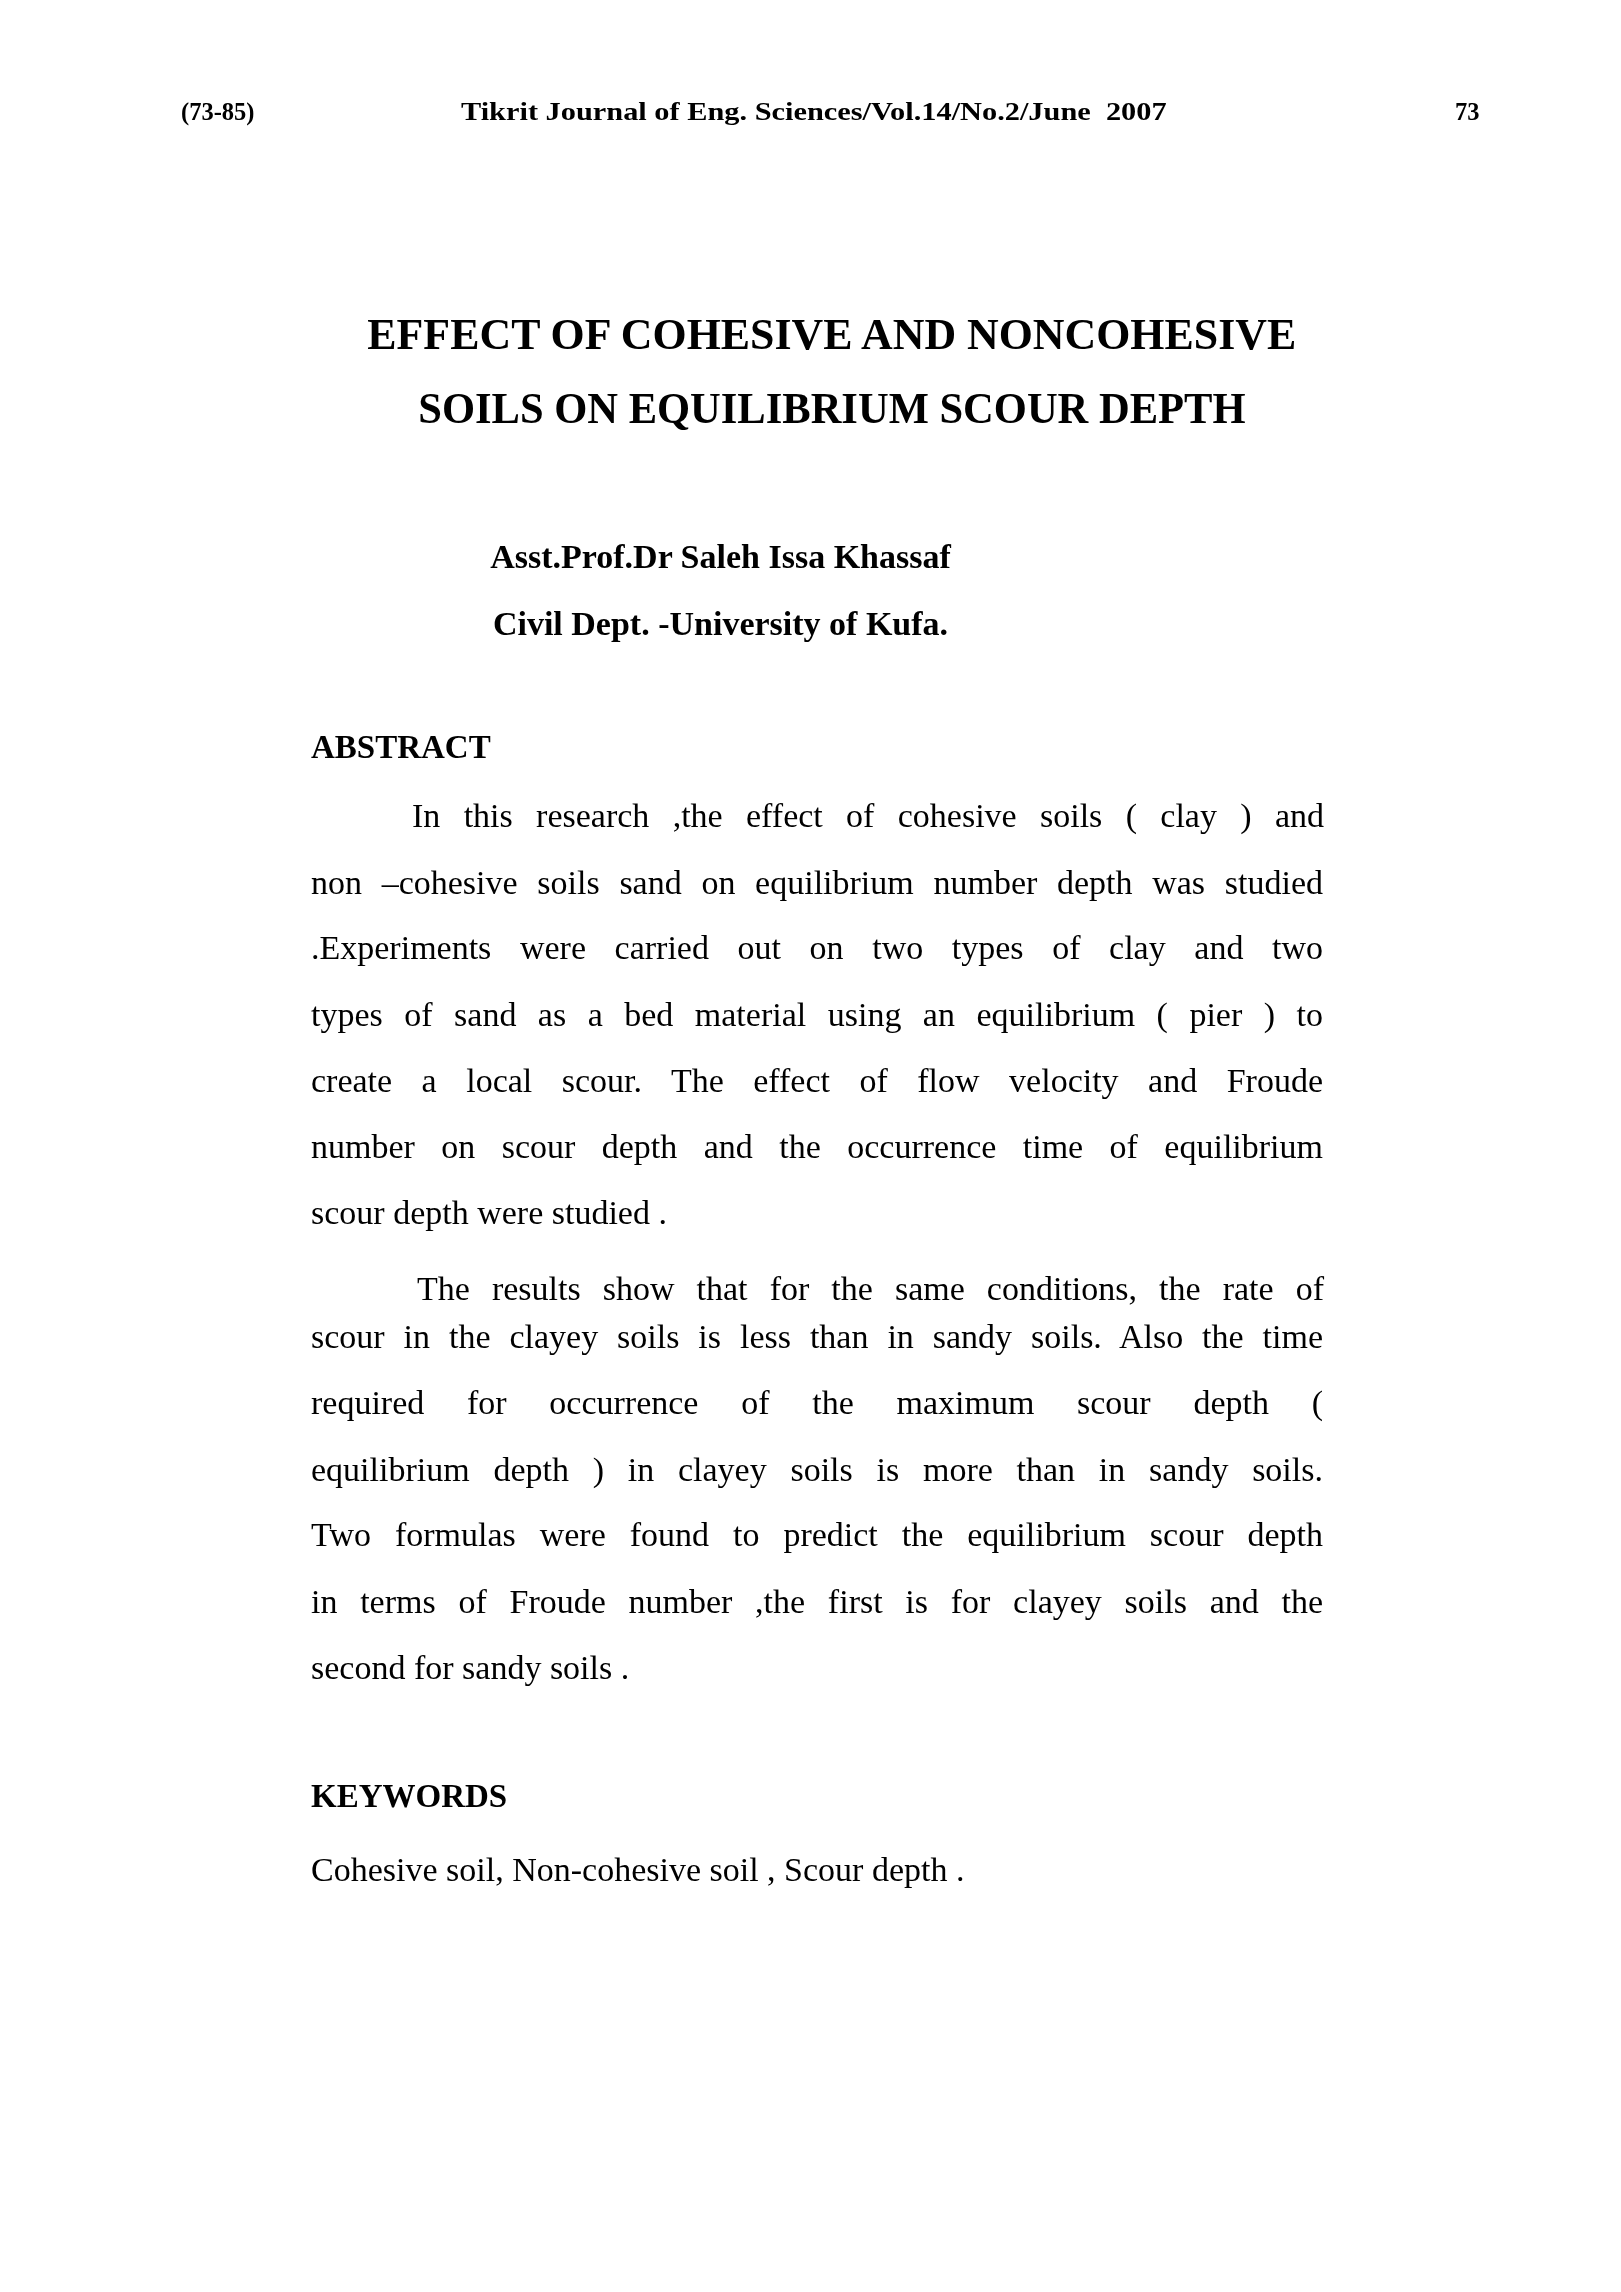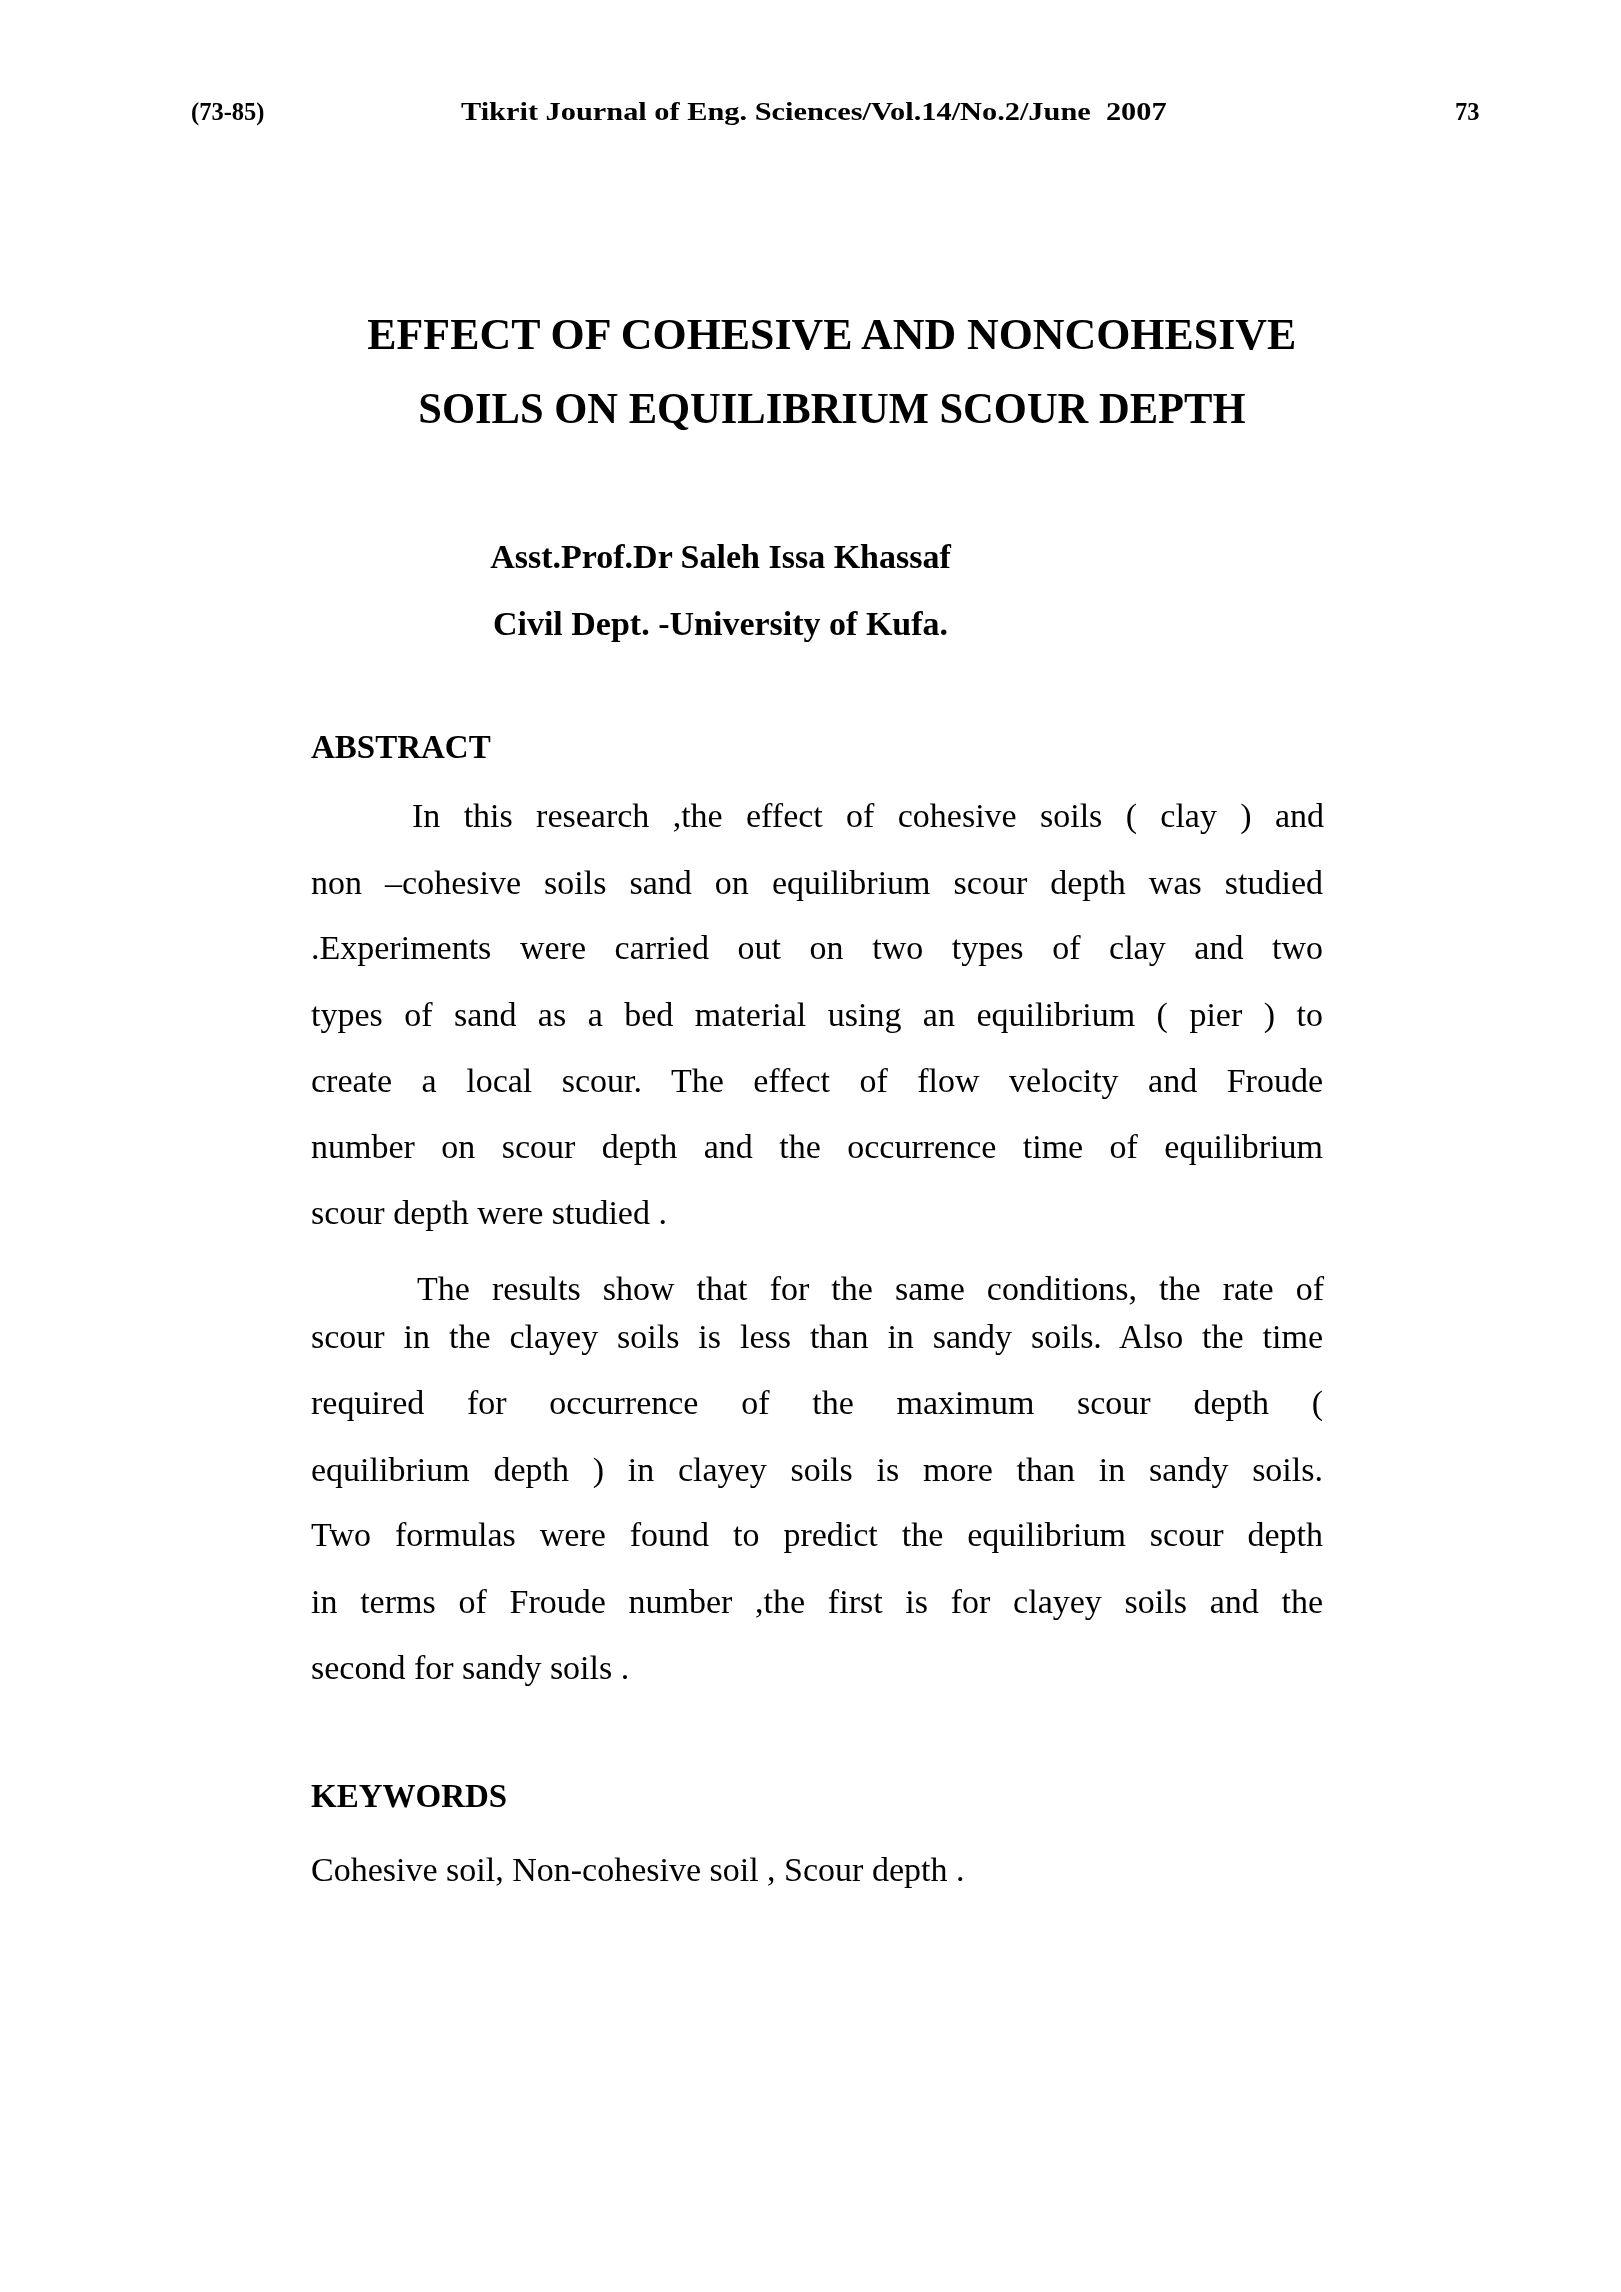--- a/index.html
+++ b/index.html
@@ -1,21 +1,21 @@
 <!DOCTYPE html>
 <html><head>
 <meta charset="utf-8">
 <style>
   html, body { margin: 0; padding: 0; background: #ffffff; }
   body { width: 1621px; height: 2293px; position: relative; overflow: hidden; color: #000; }
   .abs { position: absolute; white-space: pre; }
 
   
   .hdr { font-family: "Liberation Serif", serif; font-weight: bold; font-size: 24.5px; line-height: 29px; top: 97px; }
-  #hdr-left { left: 191px; }
+  #hdr-left { left: 181px; }
   #hdr-center { left: 461px; width: 706px; transform-origin: left top; }
   #hdr-right { left: 1411px; margin-left: 44px; }
 
   
   .title { font-family: "Liberation Serif", serif; font-weight: bold; font-size: 44px; line-height: 51px; left: 0; width: 1621px; text-align: center; padding-left: 21px; }
   #title-1 { top: 309px; }
   #title-2 { top: 383px; }
   .title span { display: inline-block; }
 
   
@@ -45,21 +45,21 @@
 <div class="abs title" id="title-2"><span class="fit" style="transform: scaleX(0.966667);">SOILS ON EQUILIBRIUM SCOUR DEPTH</span></div>
 
 <div class="abs author" id="author-name">Asst.Prof.Dr Saleh Issa Khassaf</div>
 <div class="abs author" id="author-aff">Civil Dept. -University of Kufa.</div>
 
 <div class="abs heading" id="abstract-heading">ABSTRACT</div>
 
 <div id="abstract-body">
 
   <div class="abs line indent" style="top:796px">In this research ,the effect of cohesive soils ( clay ) and</div>
-  <div class="abs line" style="top:863px">non –cohesive soils sand on equilibrium scour depth was studied</div>
+  <div class="abs line" style="top:863px">non –cohesive soils sand on equilibrium number depth was studied</div>
   <div class="abs line" style="top:928px">.Experiments were carried out on two types of  clay and two</div>
   <div class="abs line" style="top:995px">types of sand as a bed  material using an equilibrium ( pier ) to</div>
   <div class="abs line" style="top:1061px">create     a local scour. The effect of flow velocity and Froude</div>
   <div class="abs line" style="top:1127px">number on scour depth and the occurrence time of equilibrium</div>
   <div class="abs line last" style="top:1193px">scour depth were studied .</div>
 
   <div class="abs line indent" style="top:1269px; left:417px; width:907px">The  results show that for the same conditions, the rate of</div>
   <div class="abs line" style="top:1317px">scour in the clayey soils is less than in sandy soils. Also the time</div>
   <div class="abs line" style="top:1383px">required for occurrence of the maximum scour depth (</div>
   <div class="abs line" style="top:1450px">equilibrium depth ) in clayey soils is more than in sandy soils.</div>

